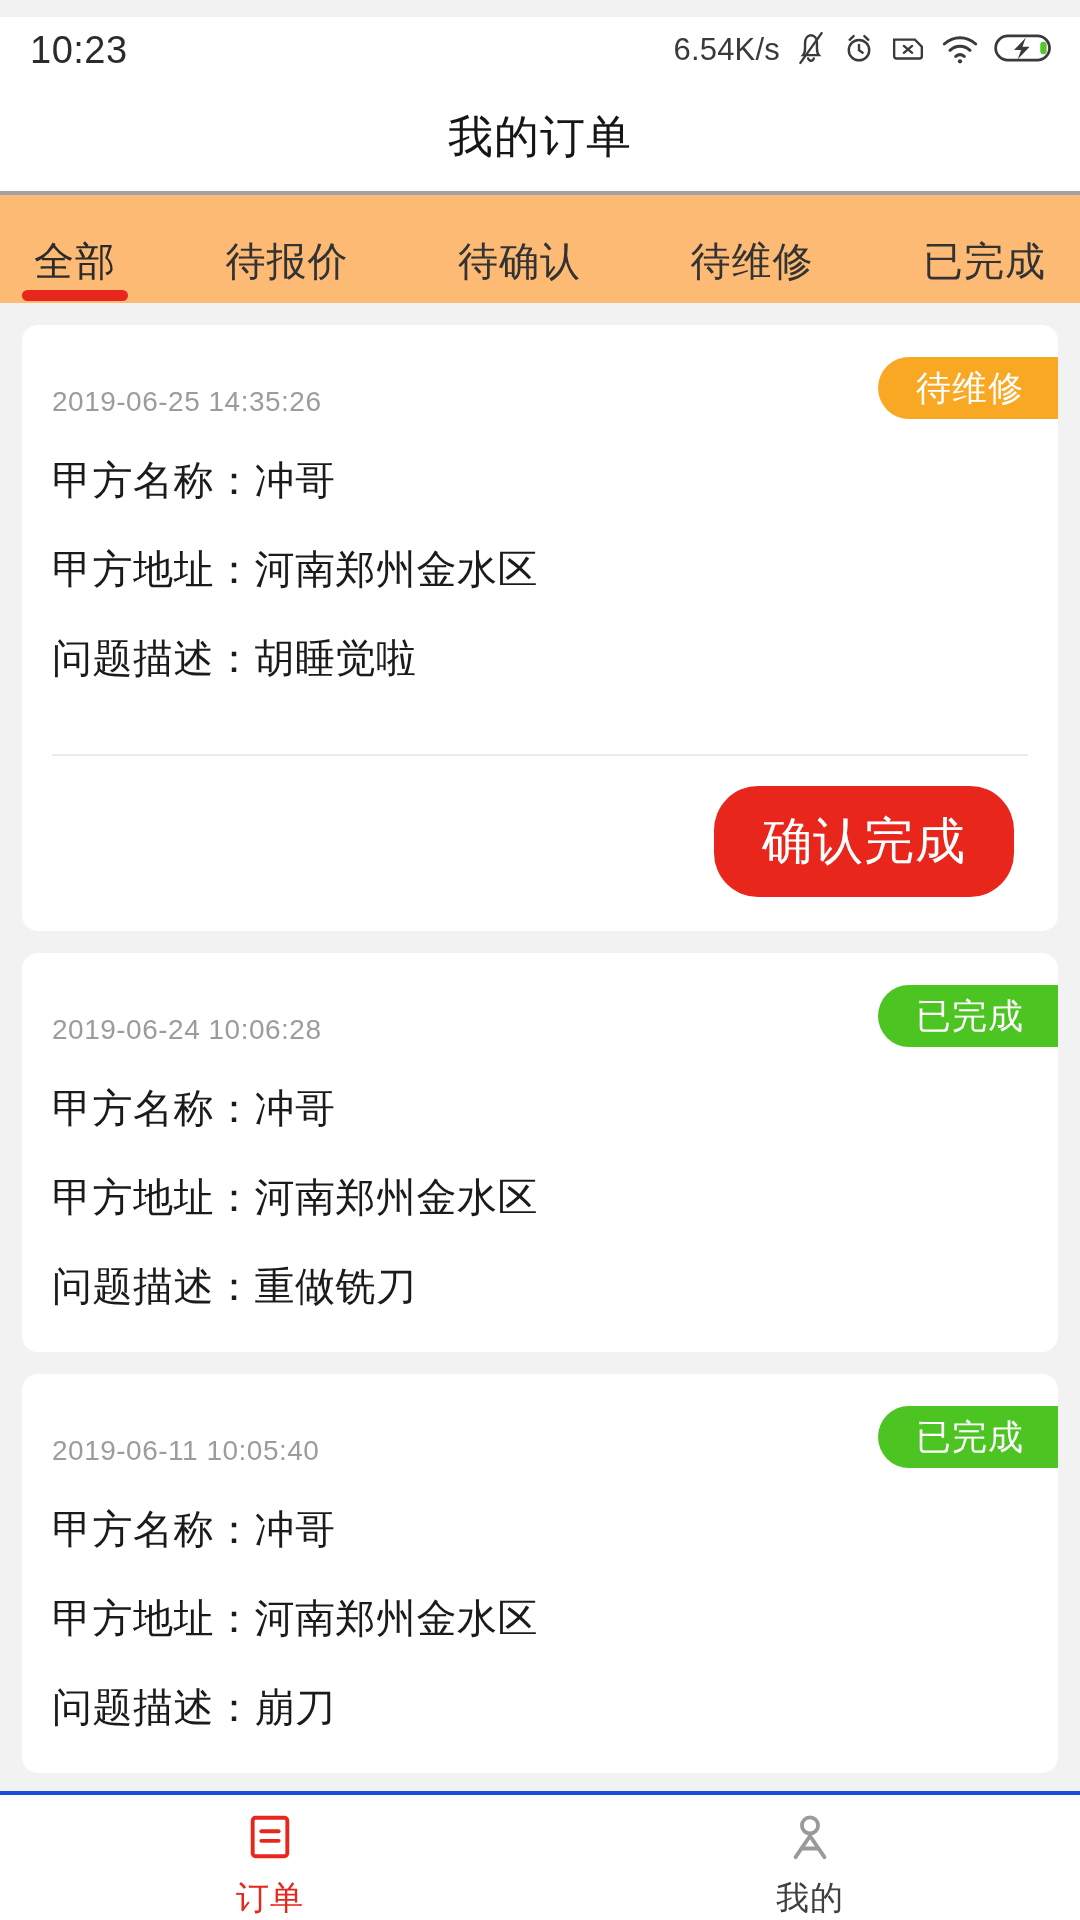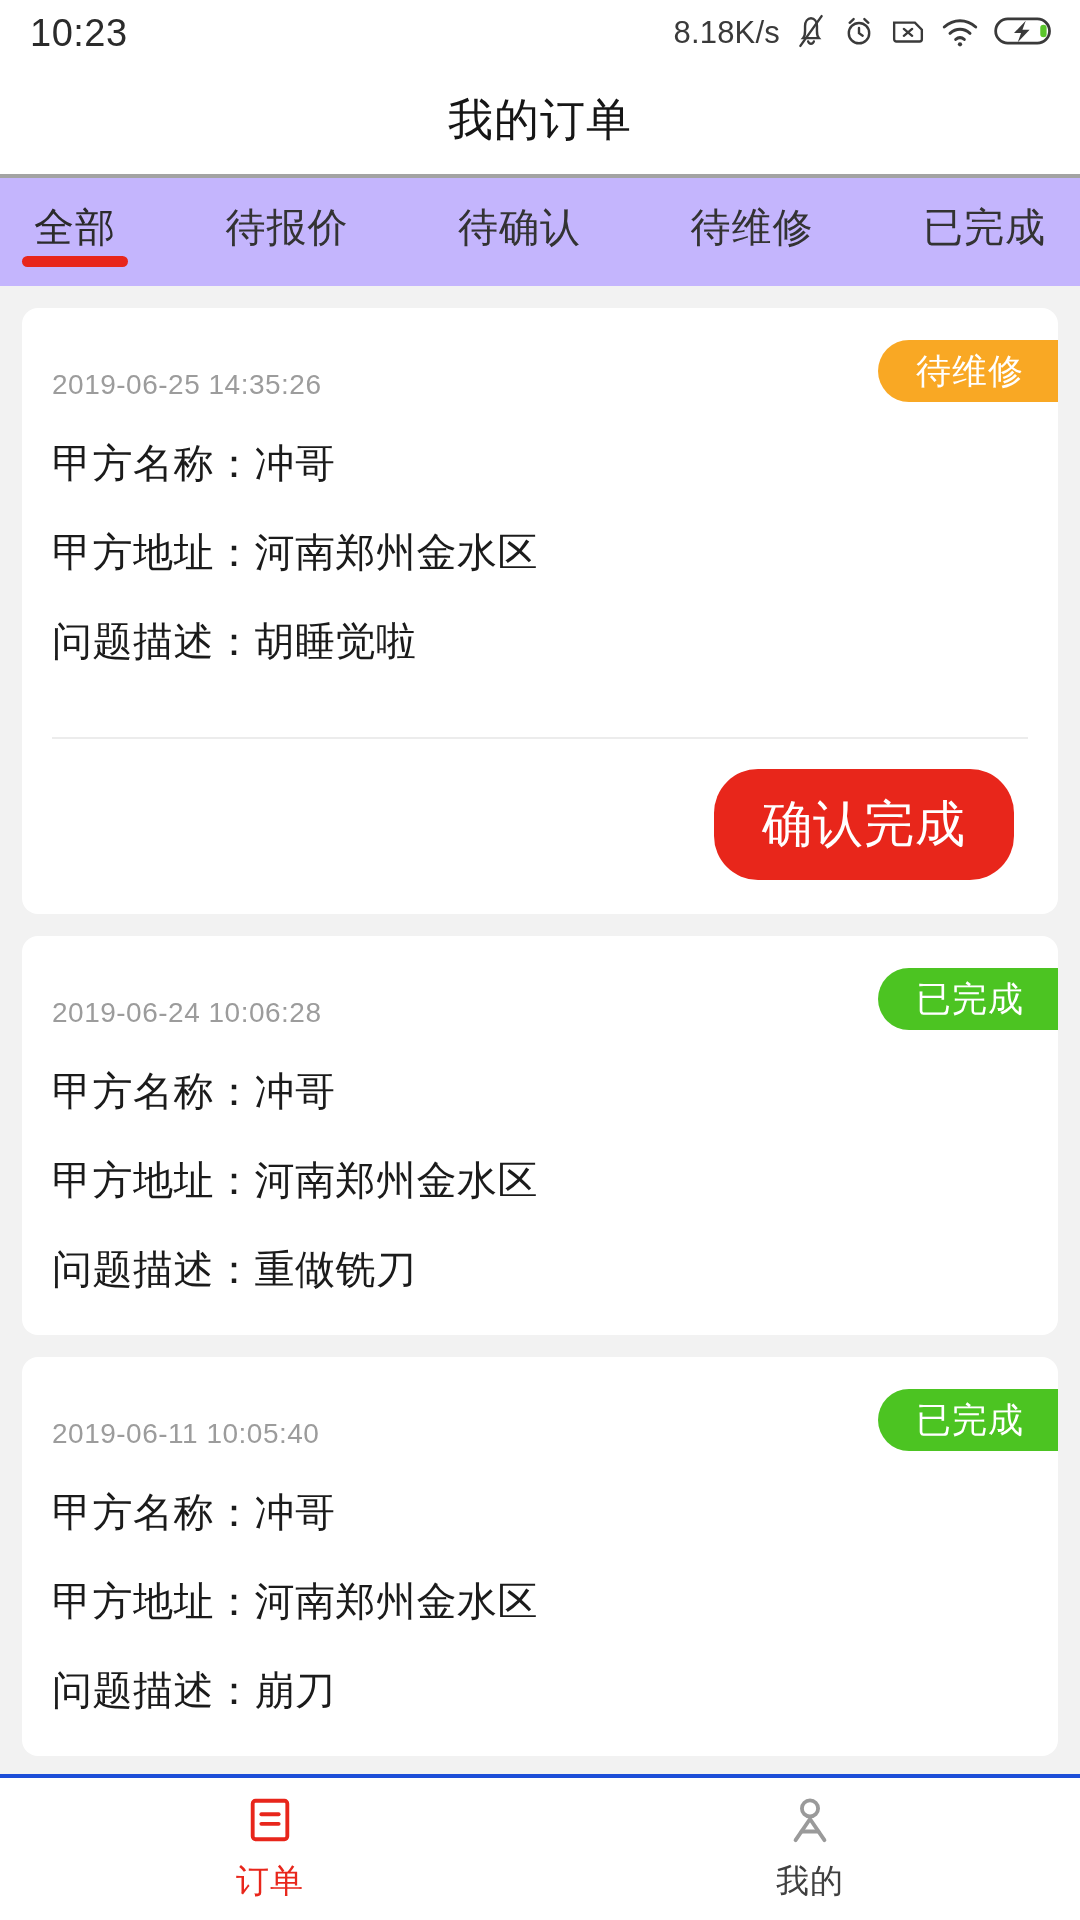--- a/index.html
+++ b/index.html
@@ -9,39 +9,40 @@
     background:#f2f2f2;
     overflow:hidden;
   }
   #app { position:relative; width:1080px; height:1920px; background:#f2f2f2; }
 
   
   .statusbar {
     height:66px; background:#ffffff;
     display:flex; align-items:center; justify-content:space-between;
     padding:0 28px 0 30px;
+    margin-top:17px;
   }
   .status-time { font-size:38px; color:#2b2b2b; letter-spacing:0.5px; }
   .status-right { display:flex; align-items:center; gap:14px; }
   .status-speed { font-size:31px; color:#3a3a3a; letter-spacing:0.2px; }
   .sicon { display:block; }
 
   
   .header {
     height:112px; background:#ffffff;
     display:flex; align-items:center; justify-content:center;
     border-bottom:4px solid #a3a3a3;
   }
   .header-title { font-size:45px; color:#161616; letter-spacing:1px; }
 
   
   .tabs {
-    height:108px; background:#c4b5fd;
+    height:108px; background:#fdba74;
     display:flex; align-items:flex-start; justify-content:space-between;
-    padding:0 34px; position:relative;gap:20px;
+    padding:17px 34px; position:relative;gap:20px;
   }
   .tab {
     flex:0 0 auto; text-align:center; position:relative;
     padding-top:22px;
   }
   .tab-label { font-size:40px; color:#333333; letter-spacing:1px; display:block; }
   .tab.active .tab-label { color:#2b2b2b; }
   .tab-underline {
     position:absolute; left:50%; transform:translateX(-50%);
     bottom:-12px; width:106px; height:11px; border-radius:6px;
@@ -113,21 +114,21 @@
   .navitem:not(.active) .nav-label { color:#404040; }
 </style>
 </head>
 <body>
 
 <div id="app">
 
   <div class="statusbar">
     <div class="status-time">10:23</div>
     <div class="status-right">
-      <span class="status-speed">8.18K/s</span>
+      <span class="status-speed">6.54K/s</span>
 
       <span class="sicon">
         <svg width="34" height="38" viewBox="0 0 24 26" fill="none" stroke="#3a3a3a" stroke-width="1.7" stroke-linecap="round">
           <path d="M6.5 18 C6.5 18 7.8 16.5 7.8 13 V9.5 C7.8 6.2 9.6 4 12 4 C14.4 4 16.2 6.2 16.2 9.5 V13 C16.2 16.5 17.5 18 17.5 18 Z" fill="none"></path>
           <path d="M10 20.4 C10.3 21.4 11.1 22 12 22 C12.9 22 13.7 21.4 14 20.4"></path>
           <line x1="4.5" y1="23.5" x2="19.5" y2="2.5"></line>
         </svg>
       </span>
 
       <span class="sicon">

